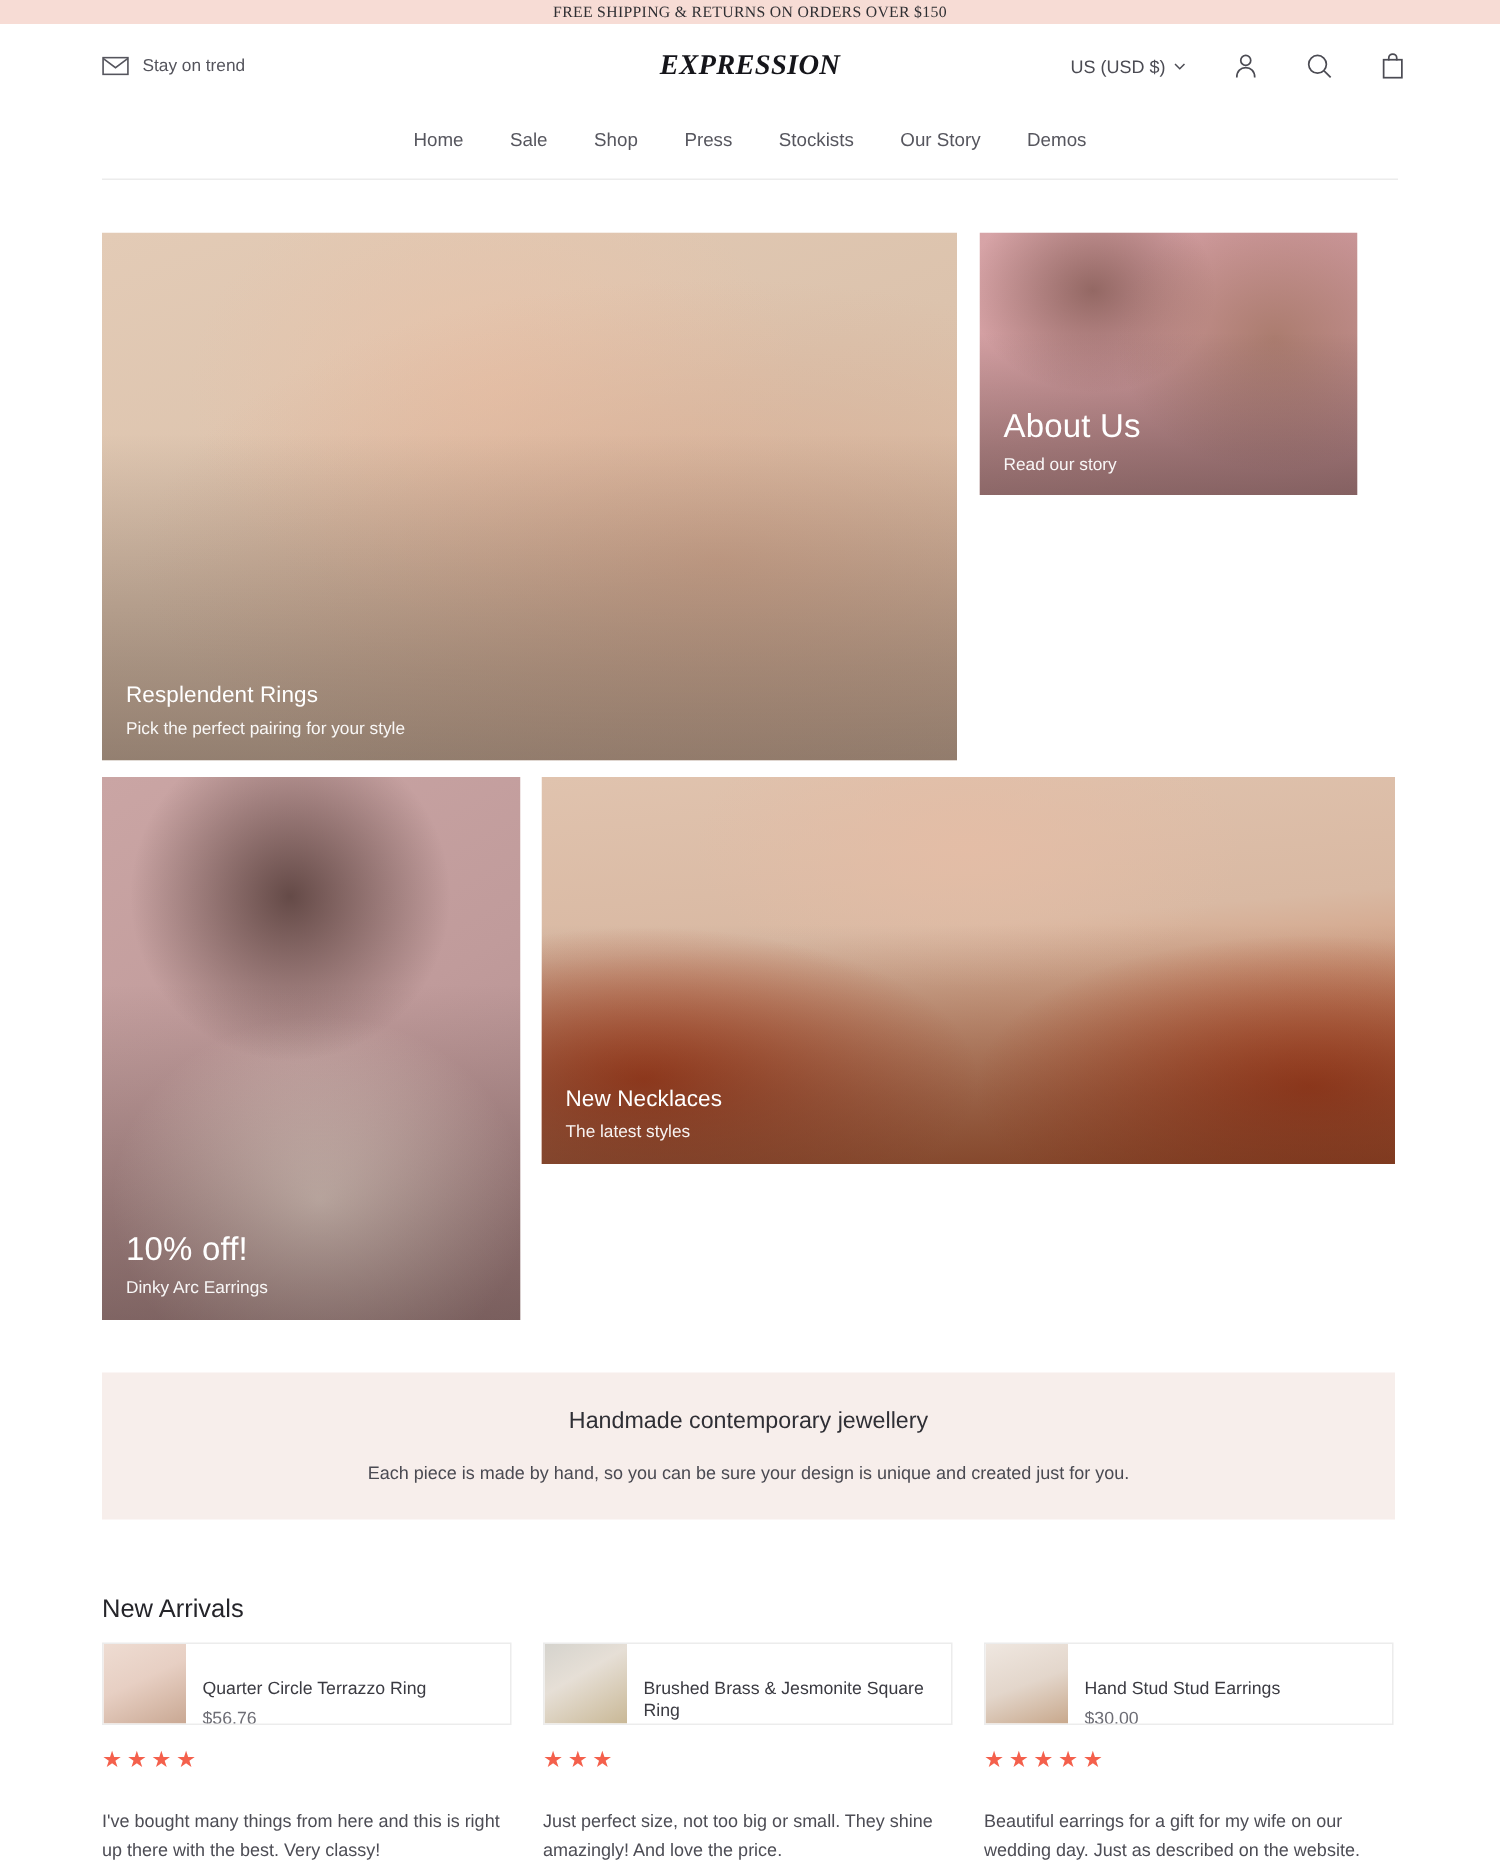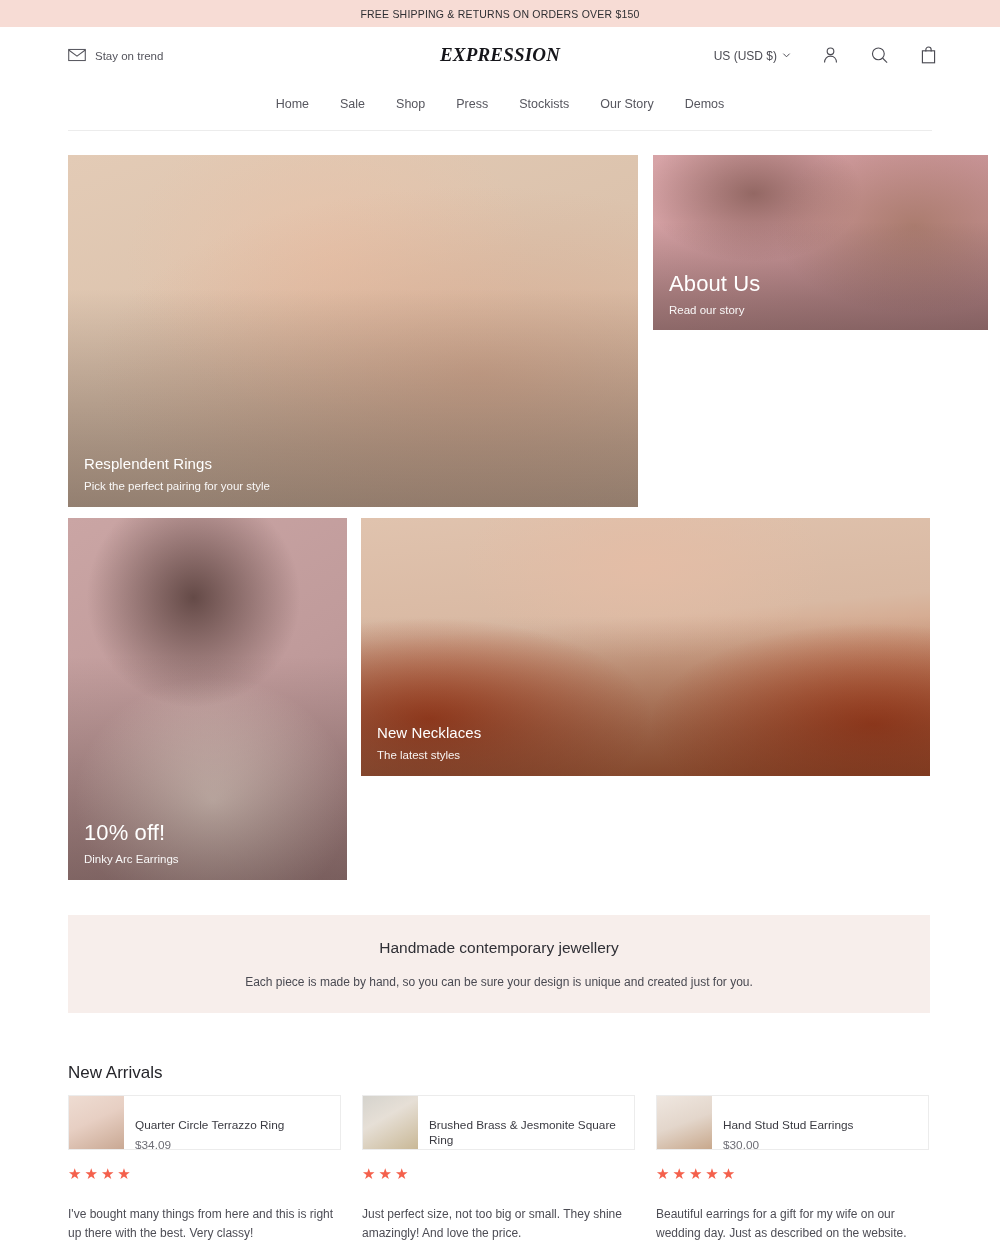--- a/index.html
+++ b/index.html
@@ -7,22 +7,22 @@
     width: 1000px; height: 1248px;
     background: #ffffff;
     font-family: "Liberation Sans", sans-serif;
     color: #3f3f46;
     overflow: hidden;
   }
   .page { width: 1000px; height: 1248px; position: relative; background:#fff; }
 
   
   .announce {
-    height: 27px; background: #f7dcd5;
-    display: flex; align-items: center; justify-content: center;
+    height: 16px; background: #f7dcd5;
+    display: flex; align-items: center; justify-content: center; font-family: Liberation Serif, serif;
   }
   .announce-text {
     font-size: 10.5px; letter-spacing: .02em; color: #2f2f33; font-weight: 400;
   }
 
   
   .header { height: 56px; position: relative; display:flex; align-items:center; }
   .hdr-left {
     position:absolute; left:68px; top:50%; transform:translateY(-50%);
     display:flex; align-items:center; gap:9px;
@@ -60,21 +60,21 @@
   .tile .art { position:absolute; inset:0; }
   .tile .shade {
     position:absolute; left:0; right:0; bottom:0; height:62%;
     background: linear-gradient(to bottom, rgba(40,28,24,0) 0%, rgba(40,28,24,.30) 72%, rgba(40,28,24,.40) 100%);
   }
   .tile .cap { position:absolute; left:16px; bottom:15px; color:#fff; }
   .tile .cap .t { font-size:22px; font-weight:400; letter-spacing:.005em; line-height:1.18; }
   .tile .cap .s { font-size:11.5px; margin-top:7px; opacity:.94; }
 
   .t-rings { left:0;   top:0;   width:570px; height:352px; }
-  .t-about { left:585px; top:0;   width:335px; height:175px; }
+  .t-about { left:585px; top:0;   width:252px; height:175px; }
   .t-blog  { left:585px; top:185px; width:277px; height:167px; }
   .t-off   { left:0;   top:363px; width:279px; height:362px; }
   .t-neck  { left:293px; top:363px; width:569px; height:258px; }
 
   .t-rings .cap .t, .t-neck .cap .t { font-size:15px; }
   .t-about .cap { bottom:14px; }
   .t-off .cap .t { font-size:22px; }
 
   
   .bg-rings {
@@ -261,21 +261,21 @@
   <div class="arrivals-title">New Arrivals</div>
 
   <div class="cards">
 
     <div class="col">
       <div class="pcard">
         <div class="thumb th1"></div>
         <div class="pinfo">
           <div class="pname">Quarter Circle Terrazzo Ring</div>
           <div class="pprice">
-            <span>$34.09</span>
+            <span>$56.76</span>
           </div>
         </div>
       </div>
       <div class="stars">★★★★</div>
       <div class="review">I've bought many things from here and this is right up there with the best. Very classy!</div>
       <div class="author">
         <span class="avatar av1"></span>
 
       </div>
     </div>

